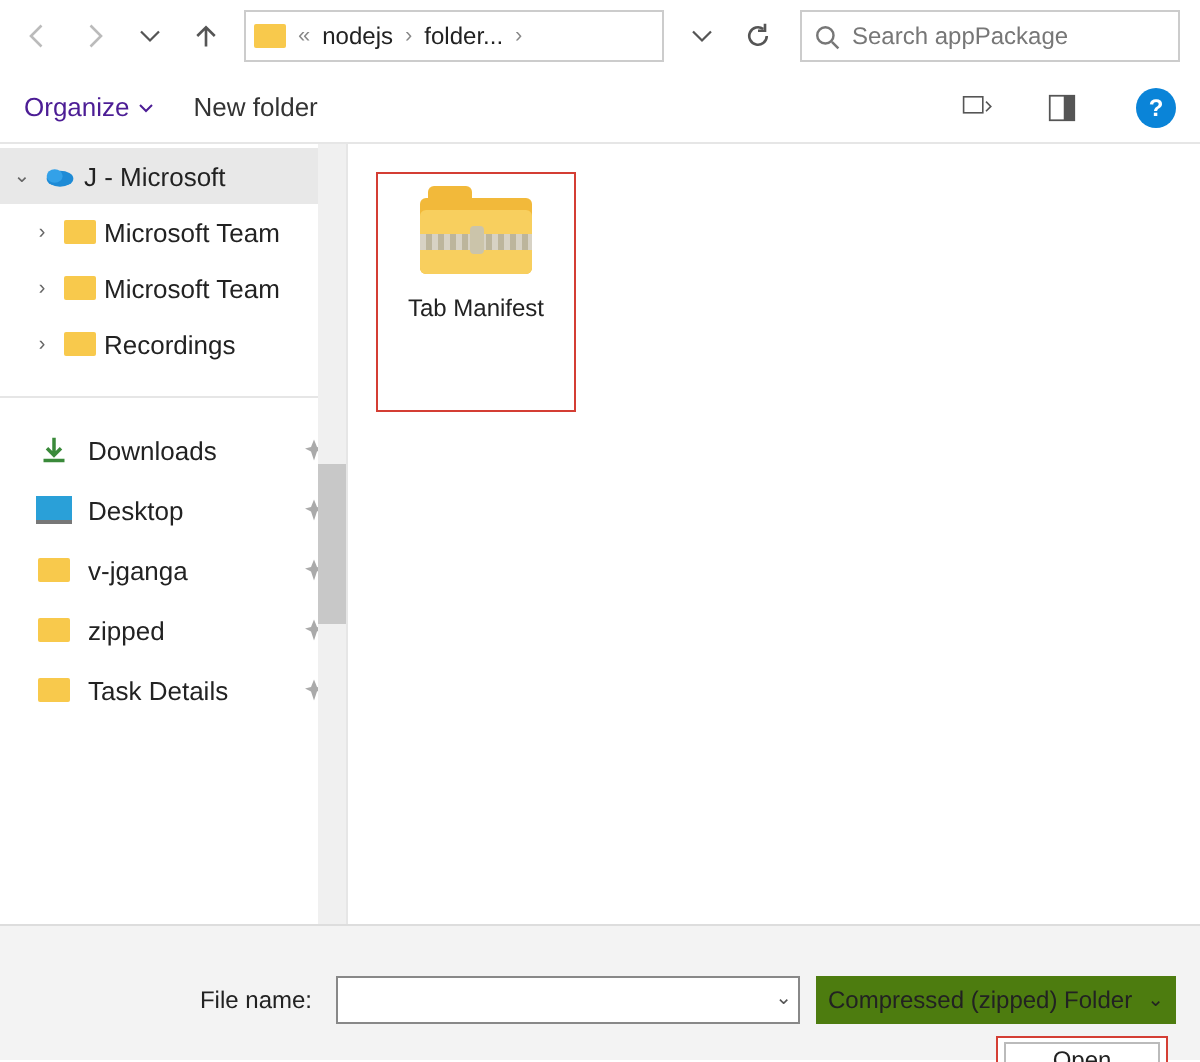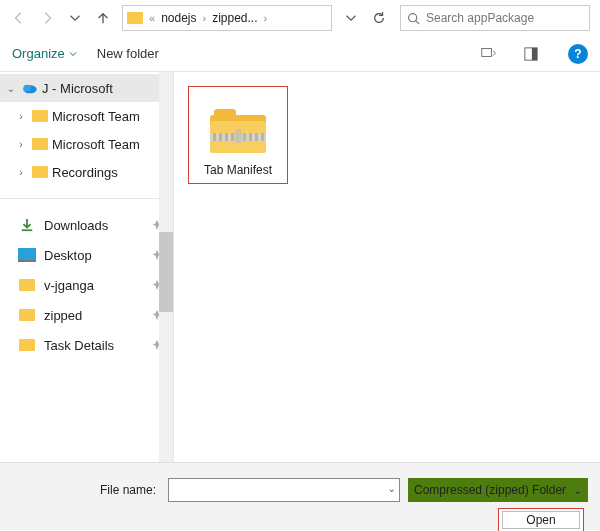--- a/index.html
+++ b/index.html
@@ -12,21 +12,21 @@
   .addr .folder-mini { width: 16px; height: 12px; background: #f8c94c; border-radius: 1px; }
   .crumbsep { color: #888; font-size: 11px; padding: 0 2px;}
   .addr-drop { width: 26px; height: 26px; display:flex; align-items:center; justify-content:center; color:#555; margin-left:4px;}
   .refresh-btn { width: 26px; height: 26px; display:flex; align-items:center; justify-content:center; color:#555; }
   .search { flex: 1; height: 26px; display: flex; align-items: center; border: 1px solid #ccc; padding: 12px 6px; margin-left: 6px; margin-right:4px;}
   .search input { border: none; outline: none; flex: 1; font-size: 12px; color:#333;}
   .search input::placeholder { color:#777;}
   .search svg { color:#777; margin-right:4px; }
 
   .cmdbar { height: 36px; display: flex; align-items: center; padding: 0 12px; gap: 20px; border-bottom: 1px solid #e6e6e6; }
-  .cmd-org { color: #0f766e; cursor: pointer; font-size: 13px; display:flex; align-items:center; gap:4px;}
+  .cmd-org { color: #4c1d95; cursor: pointer; font-size: 13px; display:flex; align-items:center; gap:4px;}
   .cmd-new { color: #333; font-size: 13px; cursor: pointer; }
   .cmdbar .spacer { flex: 1; }
   .cmdbar .right-ic { width: 22px; height:22px; display:flex; align-items:center; justify-content:center; color:#555; cursor:pointer;}
   .help-ic { width:20px; height:20px; border-radius:50%; background:#0a84d8; color:#fff; display:flex; align-items:center; justify-content:center; font-size:12px; font-weight:bold; margin-left:6px; cursor:pointer;}
 
   .body { display: flex; height: 390px; }
   .nav { width: 174px; border-right: 1px solid #e6e6e6; position: relative; overflow: hidden; }
   .tree { padding: 2px 0 6px 0; }
   .tree-row { display:flex; align-items:center; height:28px; padding:0 4px; gap:4px; font-size:13px; cursor:pointer; white-space:nowrap; overflow:hidden;}
   .tree-row.root { background:#e8e8e8;}
@@ -36,30 +36,30 @@
   .tree-div { height:10px; border-top:1px solid #e6e6e6; margin:6px 0 2px 0;}
 
   .quick { padding: 0 0 4px 0;}
   .qrow { display:flex; align-items:center; height:30px; padding:0 10px 0 18px; gap:8px; font-size:13px; cursor:pointer; white-space:nowrap; overflow:hidden;}
   .qicon { width:18px; height:14px; flex-shrink:0; display:flex; align-items:center; justify-content:center;}
   .pin { width:12px; height:12px; color:#aaa; flex-shrink:0; margin-left:auto;}
   .nav-scroll { position:absolute; right:0; top:0; width:14px; height:100%; background:#f0f0f0;}
   .nav-thumb { position:absolute; right:0; top:160px; width:14px; height:80px; background:#c8c8c8;}
 
   .content { flex:1; padding: 14px 0 0 14px; position:relative;}
-  .item-box { width:100px; height:98px; border:1.5px solid #d43e34; display:flex; flex-direction:column; align-items:center; justify-content:flex-start; padding-top:22px; cursor:pointer;}
+  .item-box { width:100px; height:120px; border:1.5px solid #d43e34; display:flex; flex-direction:column; align-items:center; justify-content:flex-start; padding-top:6px; cursor:pointer;}
   .zip-folder { width:56px; height:44px; position:relative; margin-bottom:10px;}
   .zip-back { position:absolute; top:6px; left:0; width:56px; height:38px; background:#f2b93a; border-radius:3px;}
   .zip-tab { position:absolute; top:0; left:4px; width:22px; height:10px; background:#f2b93a; border-radius:3px 3px 0 0;}
   .zip-front { position:absolute; top:12px; left:0; width:56px; height:32px; background:#f8cf5e; border-radius:3px;}
   .zip-strip { position:absolute; top:24px; left:0; width:56px; height:8px; background:repeating-linear-gradient(90deg,#d7d2c4 0 3px,#bcb59c 3px 6px);}
   .zip-pull { position:absolute; top:20px; left:25px; width:7px; height:14px; background:#cbc4aa; border-radius:2px;}
   .item-label { font-size:12px; text-align:center;}
 
-  .footer { height: 68px; background:#f3f3f3; border-top:1px solid #ddd; display:flex; flex-direction:column; padding:15px 12px 8px 0; position:relative;}
+  .footer { height: 68px; background:#f3f3f3; border-top:1px solid #ddd; display:flex; flex-direction:column; padding:25px 12px 8px 0; position:relative;}
   .footer-row1 { display:flex; align-items:center; height:26px; gap:8px;}
   .fnlabel { width:160px; text-align:right; font-size:12px; padding-right:4px;}
   .fnbox { position:relative; width:232px; height:24px;}
   .fninput { width:100%; height:100%; border:1px solid #888; background:#fff; outline:none; padding:0 18px 0 4px; font-size:12px;}
   .fnbox .dd { position:absolute; right:4px; top:5px; font-size:10px; color:#555;}
   .ftype { width:180px; height:24px; display:flex; align-items:center; padding:0 6px; background:#4d7c0f; font-size:12px; cursor:pointer; justify-content:space-between;}
   .footer-row2 { display:flex; justify-content:flex-end; gap:8px; margin-top:6px; padding-right:4px;}
   .ft-btn { width:86px; height:24px; display:flex; align-items:center; justify-content:center; background:#fff; font-size:12px; cursor:pointer;}
   .ft-btn.open { border:1.5px solid #d43e34;}
   .ft-btn.cancel { border:1px solid #bbb;}
@@ -87,21 +87,21 @@
   <button class="nav-btn">
     <svg width="14" height="14" viewBox="0 0 16 16">
         <path d="M8 14 V3 M3 8 L8 3 L13 8" stroke="currentColor" stroke-width="1.5" fill="none"></path>
       </svg>
   </button>
   <div class="addr">
     <span class="folder-mini"></span>
     <span class="crumbsep">«</span>
     <span>nodejs</span>
     <span class="crumbsep">›</span>
-    <span>zipped...</span>
+    <span>folder...</span>
     <span class="crumbsep">›</span>
   </div>
   <div class="addr-drop">
     <svg width="12" height="12" viewBox="0 0 16 16">
         <path d="M2 5 L8 11 L14 5" stroke="currentColor" stroke-width="1.5" fill="none"></path>
       </svg>
   </div>
   <div class="refresh-btn">
     <svg width="14" height="14" viewBox="0 0 16 16">
         <path d="M13 8a5 5 0 1 1-2-4" stroke="currentColor" stroke-width="1.5" fill="none"></path>

